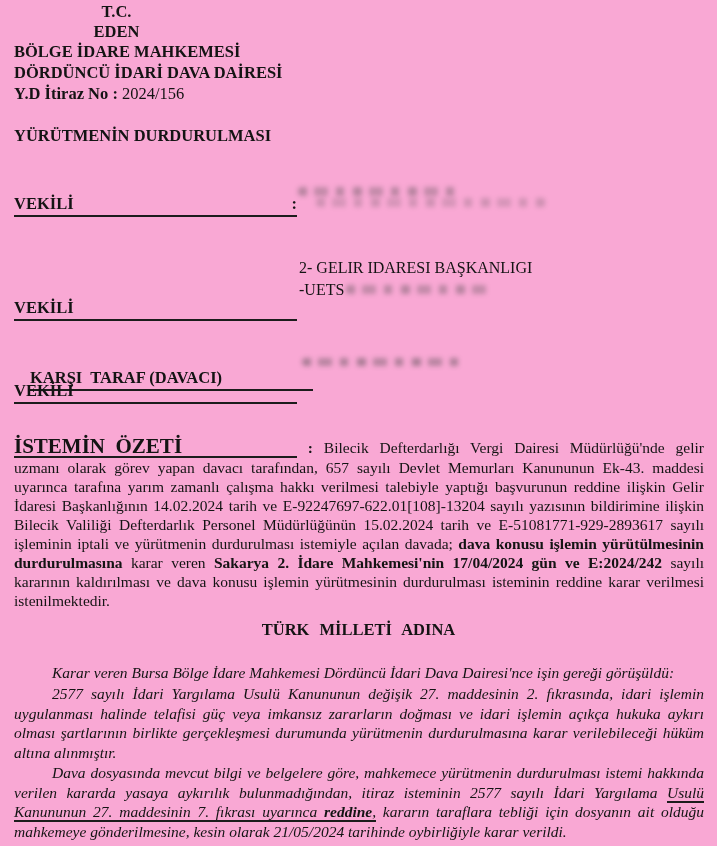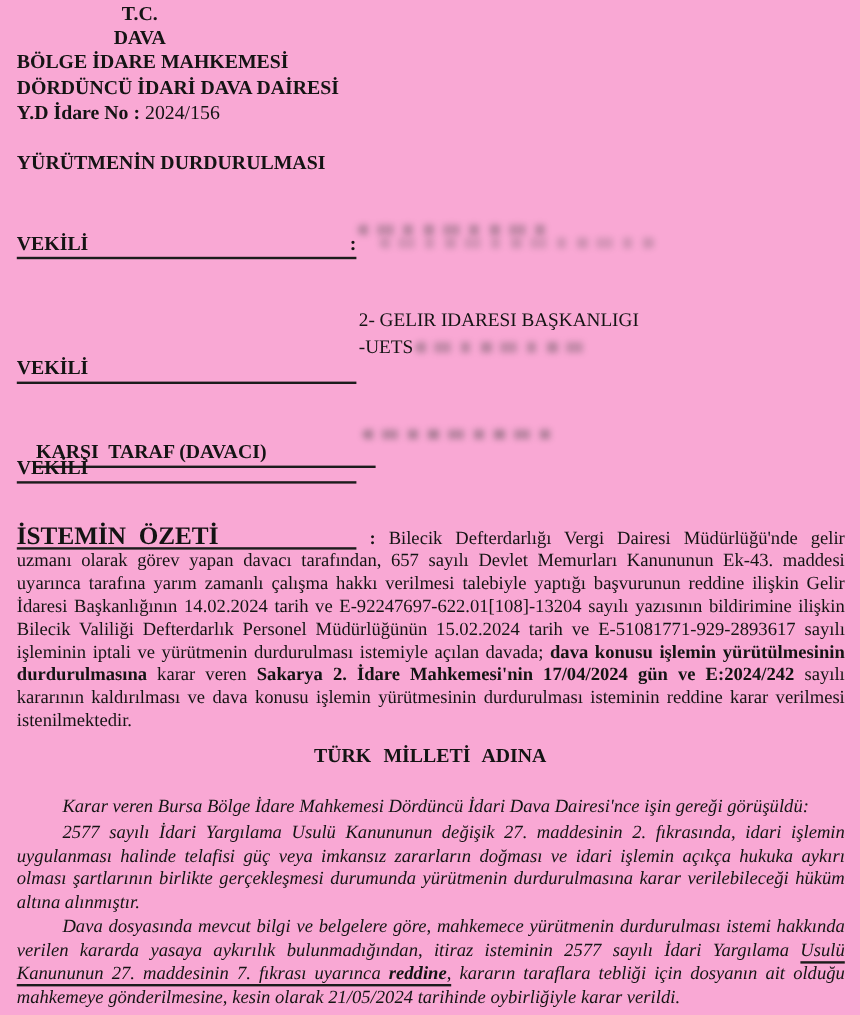--- a/index.html
+++ b/index.html
@@ -69,27 +69,27 @@
   .p1{top:663px;} .p2{top:684px;} .p3{top:763px;}
   .u{text-decoration:none;border-bottom:2px solid #1c1c1c;}
 </style>
 </head>
 <body>
 
 <div class="page">
 
   <div class="hdr-center">
     <div>T.C.</div>
-    <div>DAVA</div>
+    <div>EDEN</div>
   </div>
 
   <div class="hdr-left">
     <div>BÖLGE İDARE MAHKEMESİ</div>
     <div>DÖRDÜNCÜ İDARİ DAVA DAİRESİ</div>
-    <div><span class="pre">Y.D İdare No :</span> <span class="reg">2024/156</span></div>
+    <div><span class="pre">Y.D İtiraz No :</span> <span class="reg">2024/156</span></div>
   </div>
 
   <div class="subject">
     <div>YÜRÜTMENİN DURDURULMASI</div>
   </div>
 
   <div class="parties">
 
     <div class="blur op50" style="top:20px;left:284px;width:162px;"></div>
 

